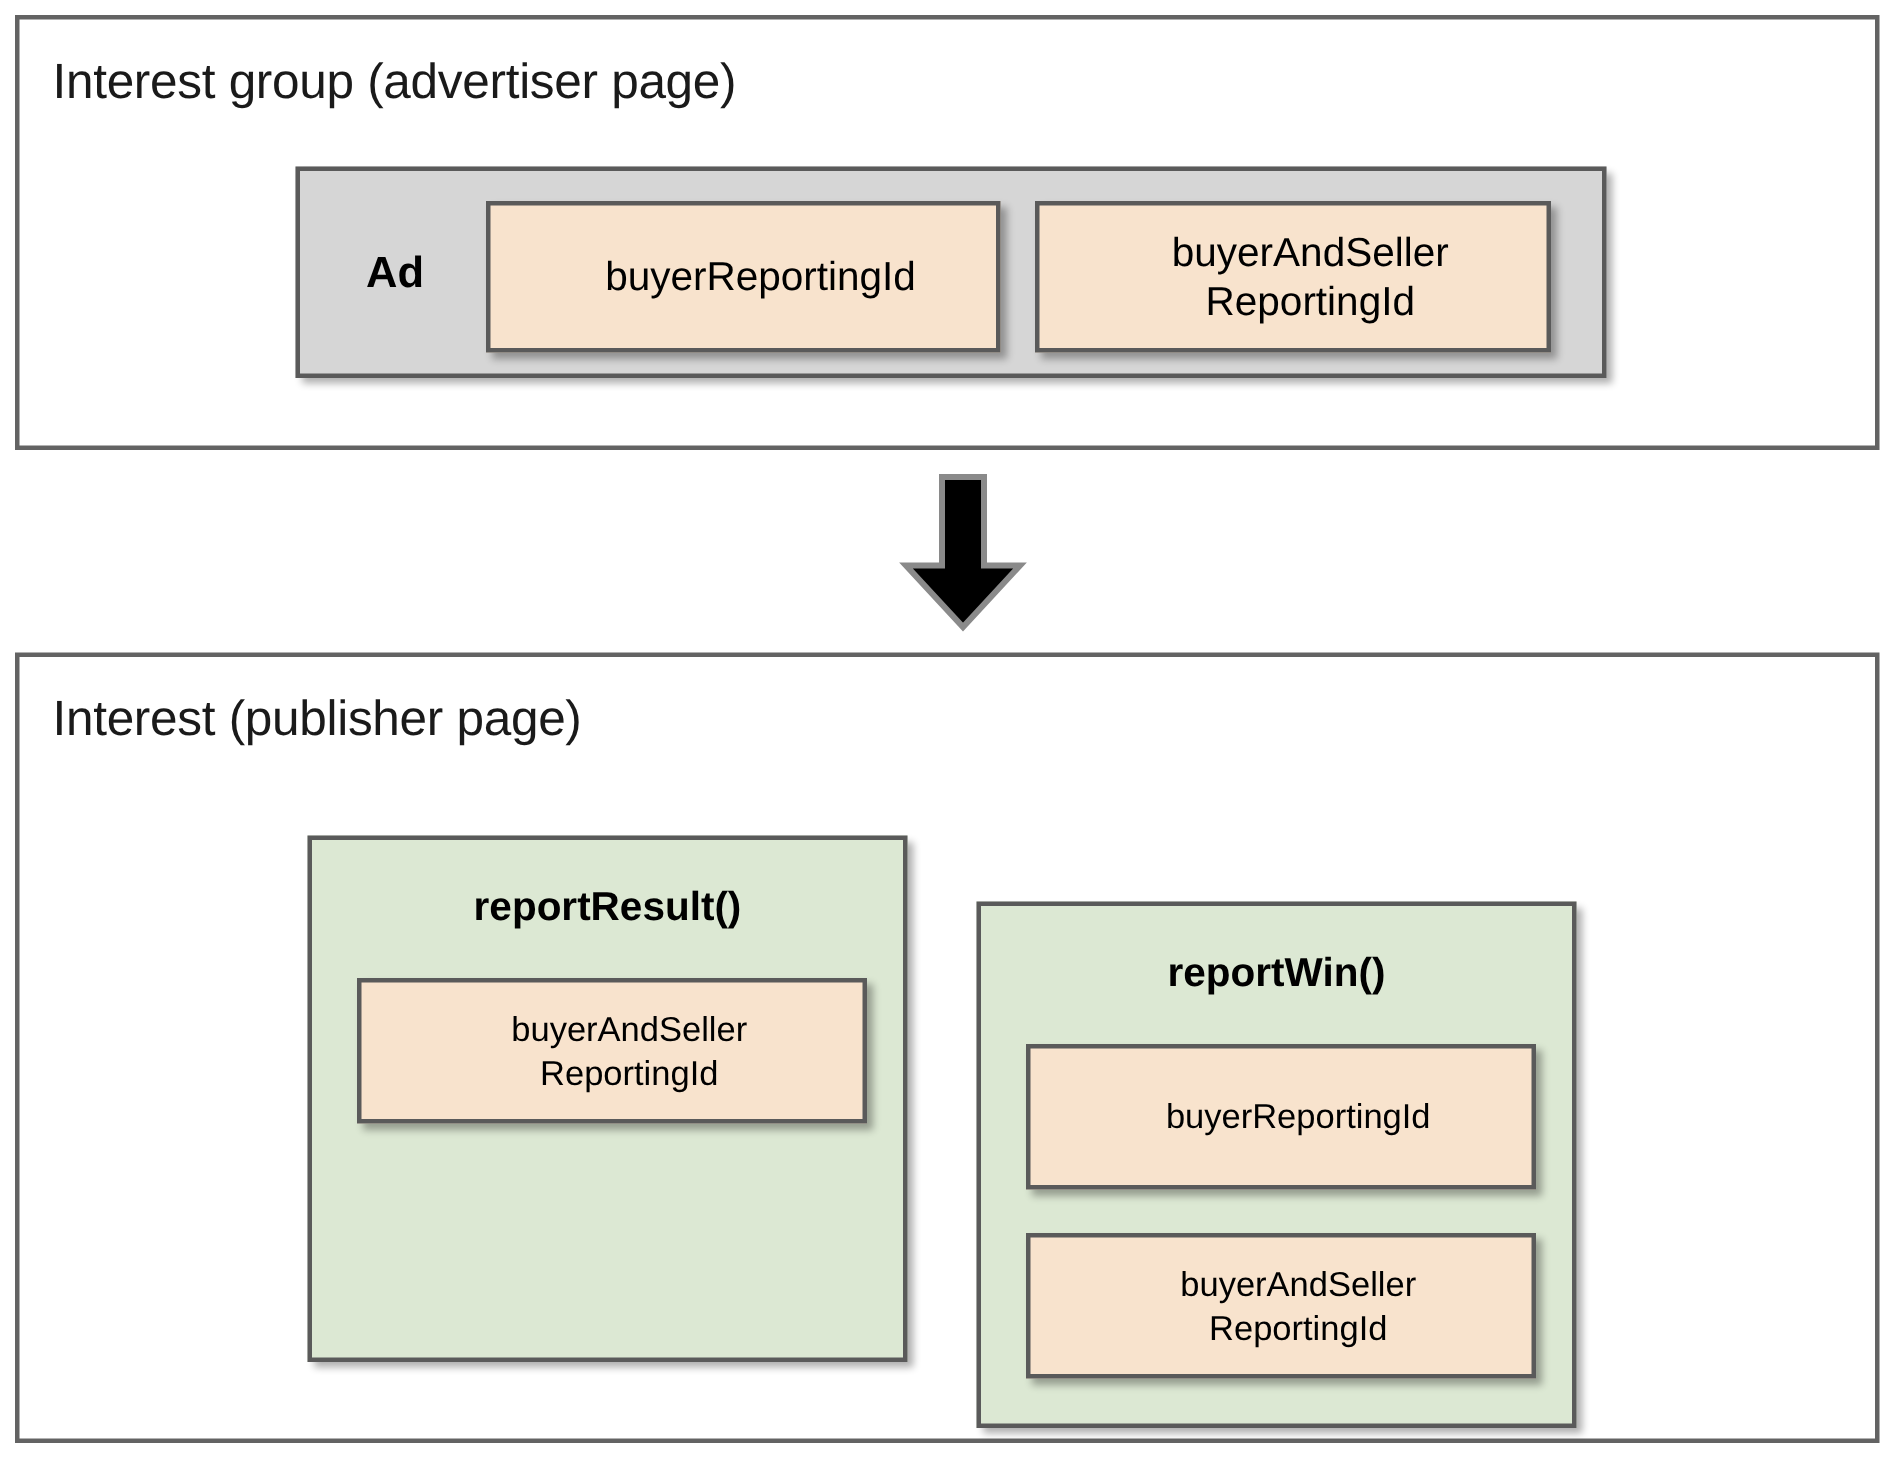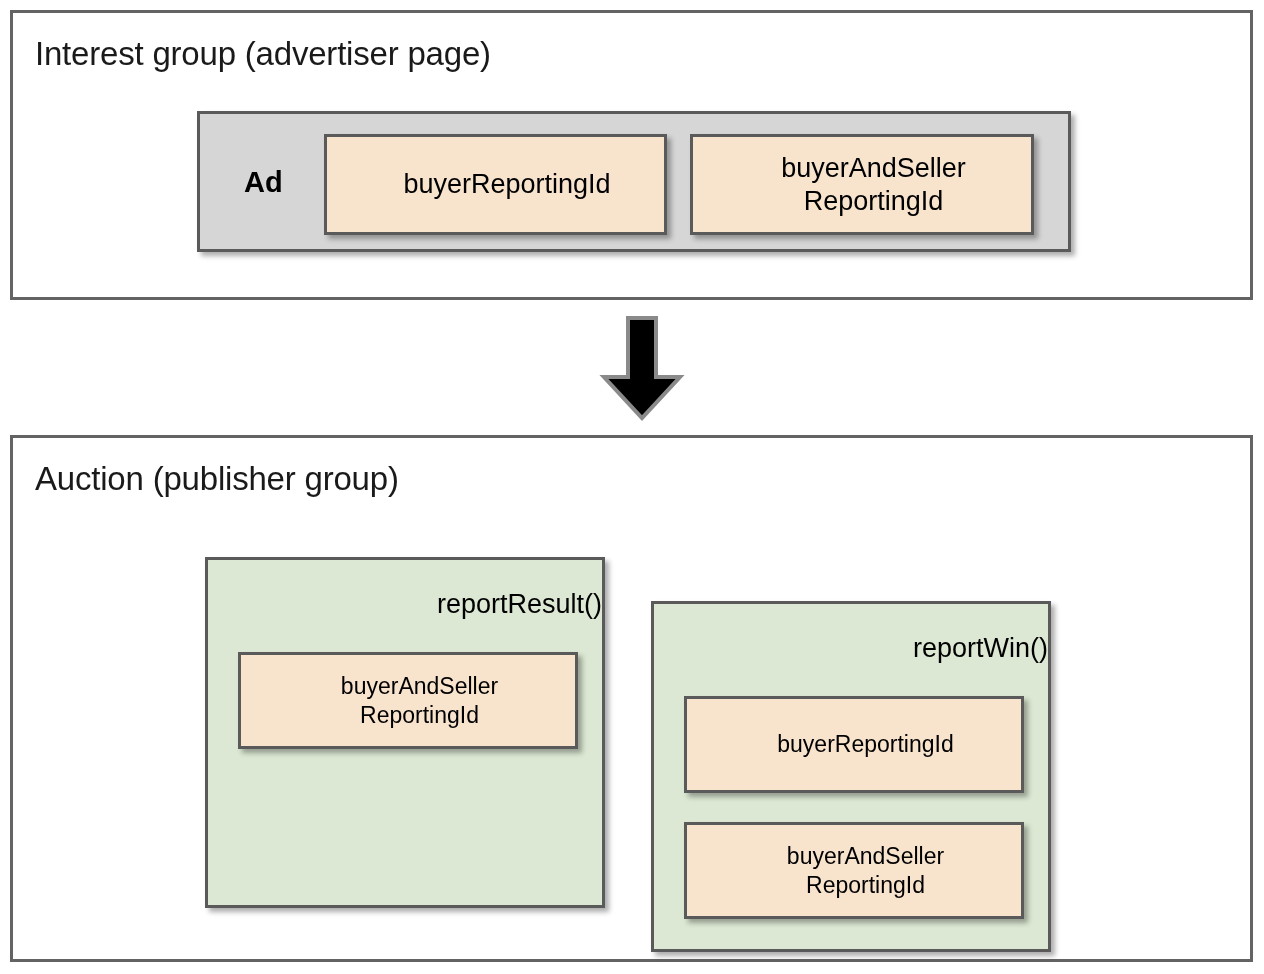--- a/index.html
+++ b/index.html
@@ -128,23 +128,24 @@
     width: 400px;
     height: 351px;
     display: block;
     margin-top: 44px;
   }
   .fn-title {
     position: absolute;
     left: 0;
     right: 0;
     top: 28px;
-    text-align: right;
+    text-align: center;
     font-size: 27px;
     line-height: 32px;
+    font-weight: bold;
   }
   .fn-param {
     left: 30px;
     width: 340px;
     font-size: 23px;
     line-height: 29px;
   }
   #report-result-param-0 {
     top: 92px;
     height: 97px;
@@ -181,21 +182,21 @@
   </div>
 
   <div id="flow-arrow">
     <svg width="88" height="107" viewBox="0 0 88 107" xmlns="http://www.w3.org/2000/svg">
       <polygon points="30,3 58,3 58,62 82,62 44,103 6,62 30,62" fill="#000000" stroke="#8a8a8a" stroke-width="4" stroke-linejoin="miter"></polygon>
     </svg>
   </div>
 
   <div class="section" id="section-auction">
 
-    <div class="section-title">Auction (publisher group)</div>
+    <div class="section-title">Interest (publisher page)</div>
 
     <div class="box green" id="report-result-box">
       <div class="fn-title">reportResult()</div>
       <div class="box peach fn-param label" id="report-result-param-0">buyerAndSeller
 ReportingId</div>
     </div>
 
     <div class="box green" id="report-win-box">
       <div class="fn-title">reportWin()</div>
       <div class="box peach fn-param label" id="report-win-param-0">buyerReportingId</div>

